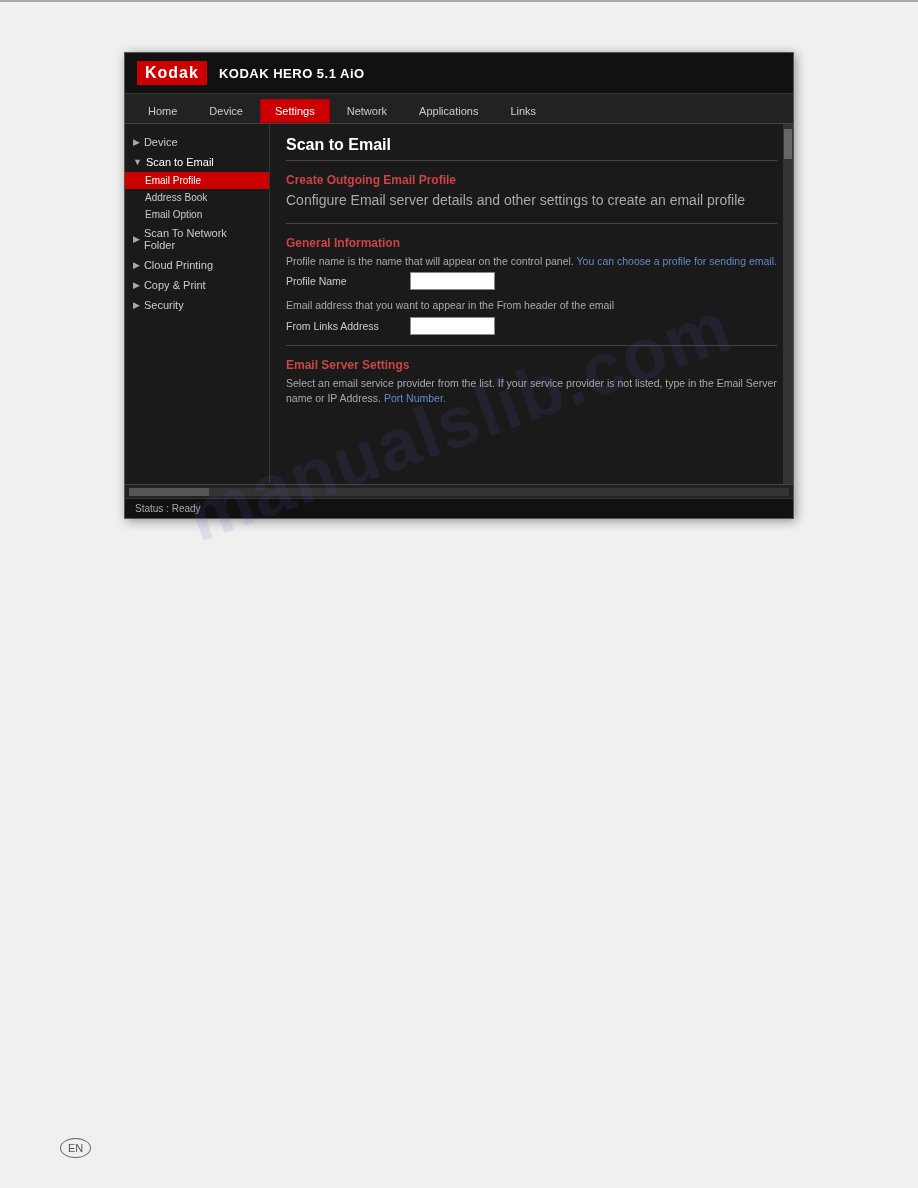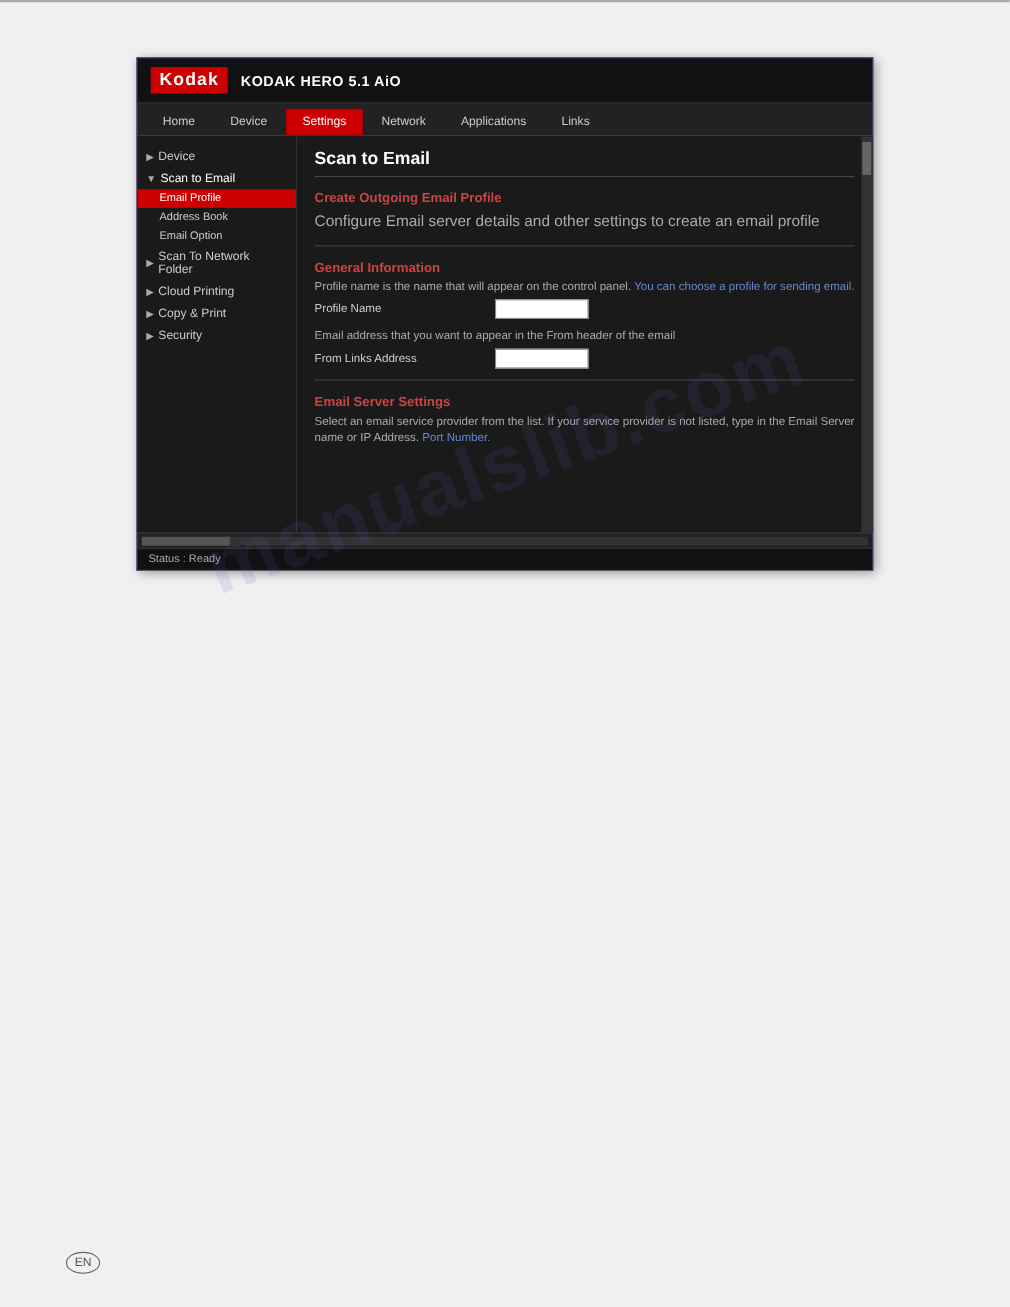--- a/index.html
+++ b/index.html
@@ -180,21 +180,21 @@
 
     .field-row {
       display: flex;
       align-items: center;
       margin-bottom: 8px;
     }
 
     .field-label {
       color: #ccc;
       font-size: 10.5px;
-      width: 164px;
+      width: 124px;
       flex-shrink: 0;
     }
 
     .field-input {
       background: #fff;
       border: 1px solid #888;
       height: 18px;
       width: 85px;
       font-size: 10px;
     }

